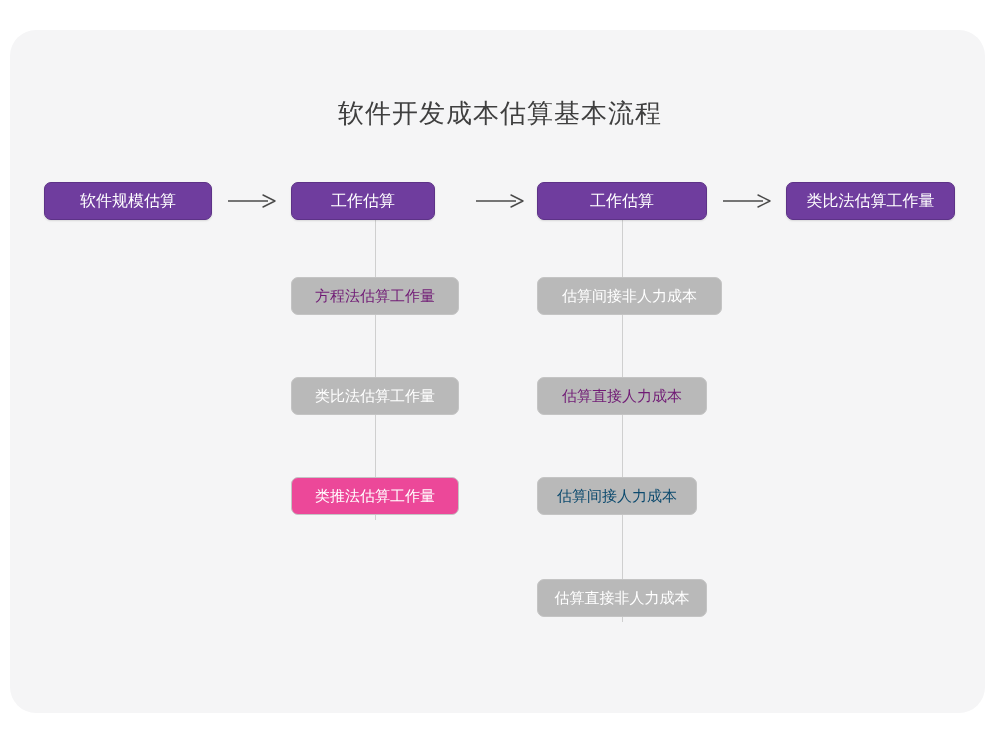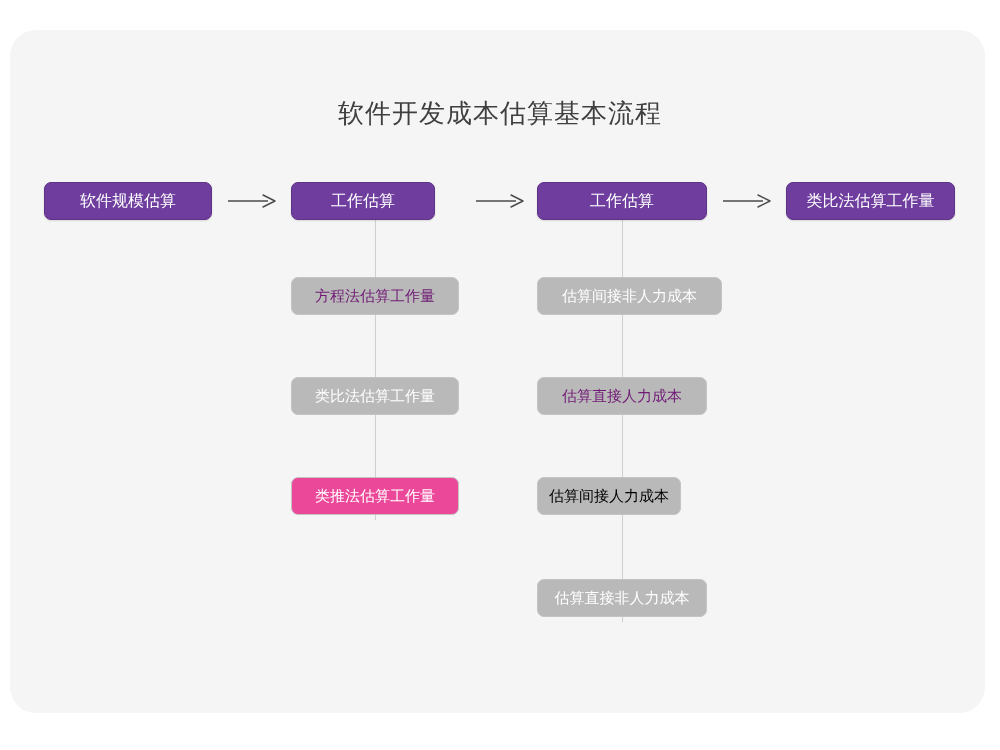--- a/index.html
+++ b/index.html
@@ -141,21 +141,21 @@
       </div>
       <div class="node primary" style="left: 537px; top: 182px; width: 170px; background: rgb(111, 61, 158); border-color: rgb(93, 50, 135); color: rgb(255, 255, 255);">
         <span class="node-label">工作估算</span>
       </div>
       <div class="node secondary" style="left: 537px; top: 277px; width: 185px; background: rgb(185, 185, 185); border-color: rgb(196, 196, 196); color: rgb(255, 255, 255);">
         <span class="node-label">估算间接非人力成本</span>
       </div>
       <div class="node secondary" style="left: 537px; top: 377px; width: 170px; background: rgb(185, 185, 185); border-color: rgb(196, 196, 196); color: #701a75;">
         <span class="node-label">估算直接人力成本</span>
       </div>
-      <div class="node secondary" style="left: 537px; top: 477px; width: 144px; background: rgb(185, 185, 185); border-color: rgb(196, 196, 196); color: #000000;">
+      <div class="node secondary" style="left: 537px; top: 477px; width: 160px; background: rgb(185, 185, 185); border-color: rgb(196, 196, 196); color: #0c4a6e;">
         <span class="node-label">估算间接人力成本</span>
       </div>
       <div class="node secondary" style="left: 537px; top: 579px; width: 170px; background: rgb(185, 185, 185); border-color: rgb(196, 196, 196); color: rgb(255, 255, 255);">
         <span class="node-label">估算直接非人力成本</span>
       </div>
       <div class="node primary" style="left: 786px; top: 182px; width: 169px; background: rgb(111, 61, 158); border-color: rgb(93, 50, 135); color: rgb(255, 255, 255);">
         <span class="node-label">类比法估算工作量</span>
       </div>
     </div>
 

